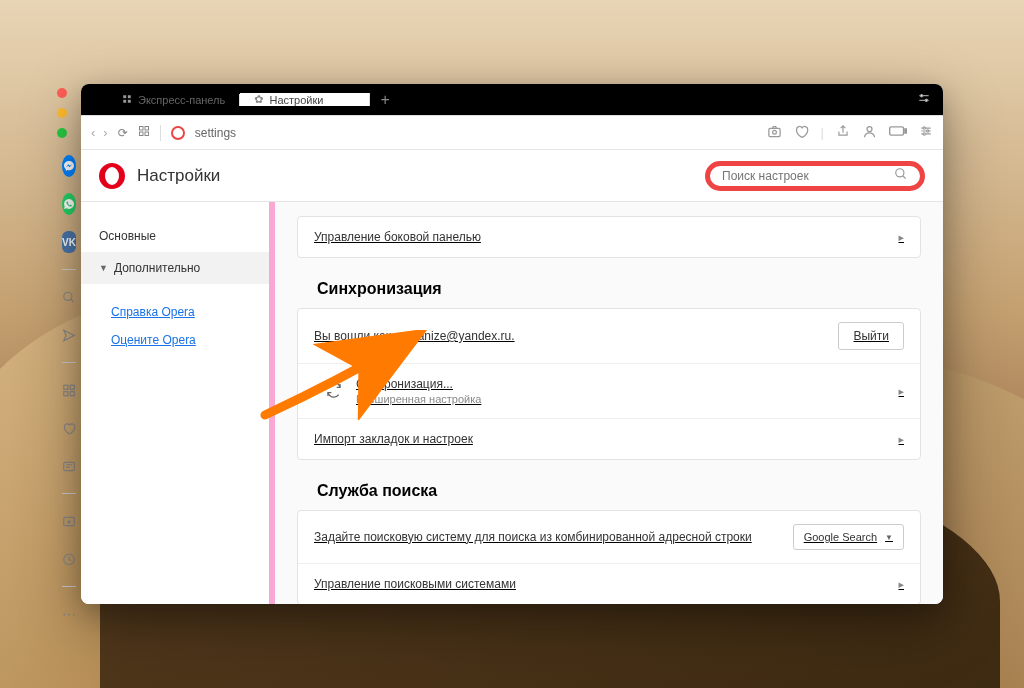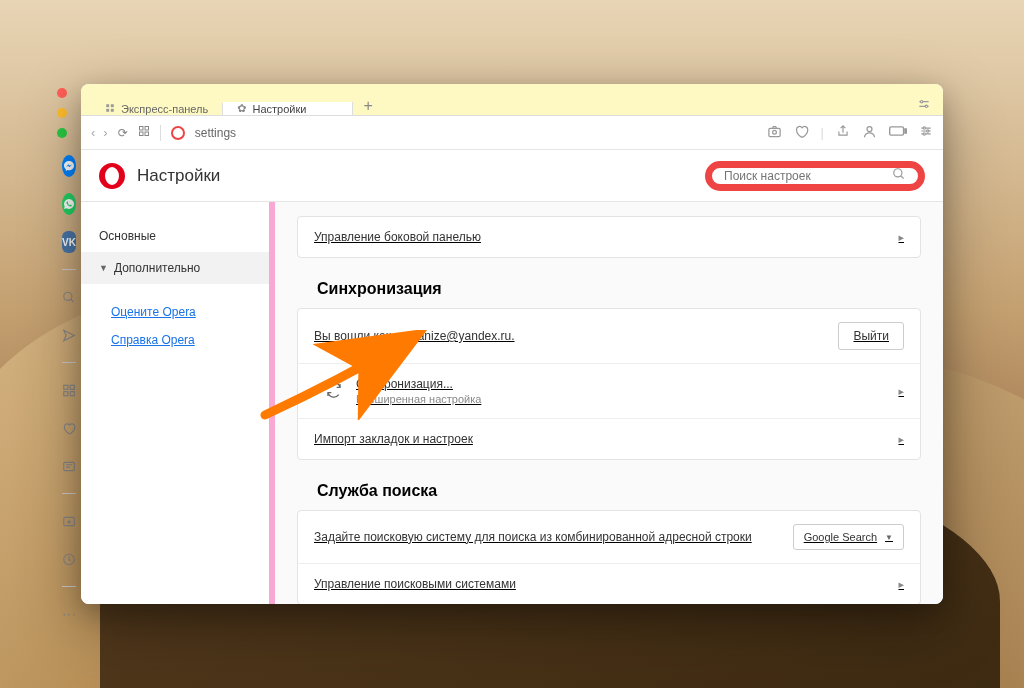--- a/index.html
+++ b/index.html
@@ -49,23 +49,23 @@
 }
 .app-icon { width: 14px; height: 22px; border-radius: 6px; display: flex; align-items: center; justify-content: center; font-size: 14px; }
 .app-icon.messenger { background: #0084ff; color: #fff; border-radius: 50%; }
 .app-icon.whatsapp { background: #25d366; color: #fff; border-radius: 50%; }
 .app-icon.vk { background: #4a76a8; color: #fff; font-size: 10px; font-weight: bold; }
 .app-icon.gray { color: #888; }
 .app-divider { width: 14px; height: 1px; background: #ccc; }
 
 .tab-bar {
   height: 32px;
-  background: #fef9c3;
+  background: #000000;
   border-bottom: 1px solid #ddd;
-  display: flex; align-items: flex-end;
+  display: flex; align-items: center; padding-left: 17px;
 }
 .tab-spacer-left { width: 10px; }
 .tab {
   display: flex; align-items: center; gap: 6px;
   padding: 0 14px; font-size: 11px; color: #666;
   border-right: 1px solid #ddd;
   min-width: 130px;
 }
 .tab.active { background: #fff; color: #444; }
 .tab-icon { font-size: 11px; color: #888; }
@@ -90,21 +90,21 @@
 }
 .opera-logo {
   width: 26px; height: 26px; border-radius: 50%;
   border: 4px solid #e2001a;
   border-left-width: 6px; border-right-width: 6px;
 }
 .settings-title { font-size: 17px; font-weight: 500; color: #333; }
 .search-box {
   margin-left: auto;
   width: 220px; height: 30px;
-  border: 7px solid #ef4444; border-radius: 15px;
+  border: 5px solid #ef4444; border-radius: 15px;
   display: flex; align-items: center; padding: 0 12px;
   font-size: 12px; color: #999;
 }
 .search-box input { border: none; outline: none; flex: 1; font-size: 12px; color: #555; }
 .search-icon { color: #999; font-size: 13px; }
 
 .settings-body {
   flex: 1; display: flex; overflow: hidden;
 }
 .settings-nav {
@@ -343,24 +343,24 @@
     <div class="settings-nav">
       <div class="nav-item">
         <span>Основные</span>
       </div>
       <div class="nav-item active">
         <span class="nav-caret">▼</span>
         <span>Дополнительно</span>
       </div>
       <div style="height:14px"></div>
       <div class="nav-link">
+        <a>Справка Opera</a>
+      </div>
+      <div class="nav-link">
         <a>Оцените Opera</a>
-      </div>
-      <div class="nav-link">
-        <a>Справка Opera</a>
       </div>
     </div>
 
     <div class="settings-content">
       <div class="card" style="margin-top:14px">
         <div class="row">
           <span>Управление боковой панелью</span>
           <span class="row-chevron">▸</span>
         </div>
       </div>

